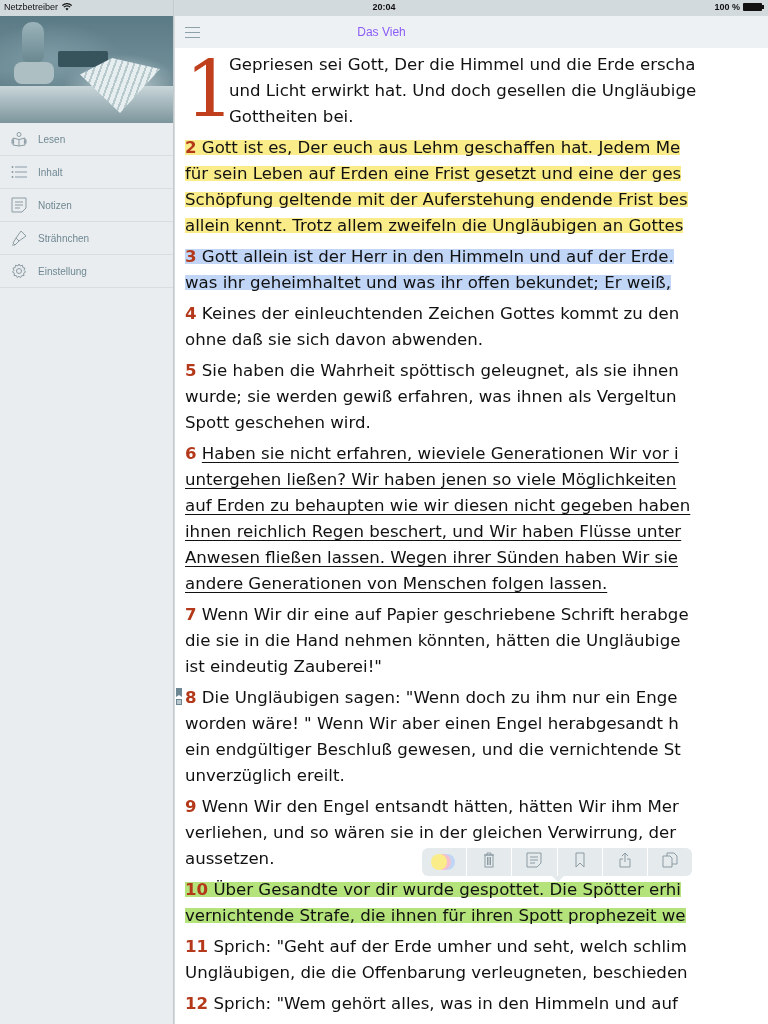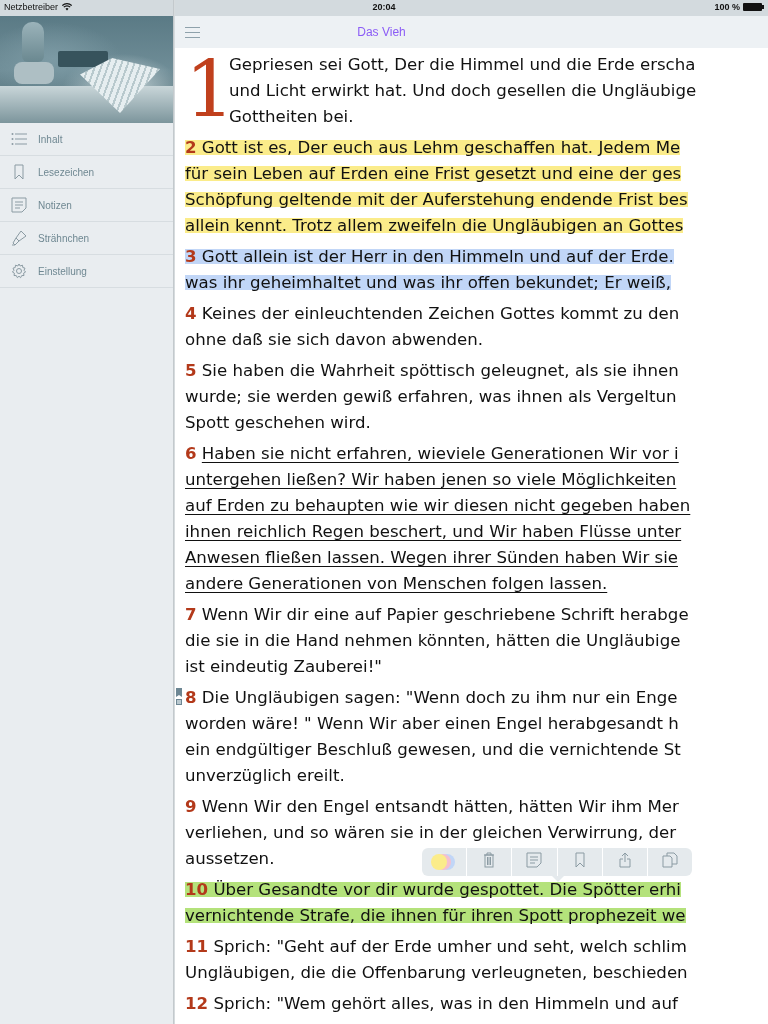--- a/index.html
+++ b/index.html
@@ -85,38 +85,41 @@
   <div class="sidebar-hero">
     <div class="hero-table"></div>
     <div class="hero-lamp"></div>
     <div class="hero-base"></div>
     <div class="hero-book"></div>
     <div class="hero-fan"></div>
   </div>
   <ul class="sidebar-list">
     <li class="sidebar-item">
       <span class="icon">
+        <svg width="16" height="16" viewBox="0 0 16 16" fill="none" stroke="#8b9ba3" stroke-width="1">
+            <circle cx="8" cy="3.5" r="2"></circle>
+            <path d="M2 7 L8 8.5 L14 7 L14 14 L8 15 L2 14 Z M8 8.5 L8 15"></path>
+            <rect x="1" y="9" width="1.6" height="3"></rect>
+            <rect x="13.4" y="9" width="1.6" height="3"></rect>
+          </svg>
+      </span>
+      <span class="label">Lesen</span>
+    </li>
+    <li class="sidebar-item">
+      <span class="icon">
         <svg width="16" height="14" viewBox="0 0 16 14" fill="#8b9ba3">
             <circle cx="1.5" cy="2" r="1"></circle>
             <circle cx="1.5" cy="7" r="1"></circle>
             <circle cx="1.5" cy="12" r="1"></circle>
             <rect x="4" y="1.5" width="12" height="1"></rect>
             <rect x="4" y="6.5" width="12" height="1"></rect>
             <rect x="4" y="11.5" width="12" height="1"></rect>
           </svg>
       </span>
       <span class="label">Inhalt</span>
-    </li>
-    <li class="sidebar-item">
-      <span class="icon">
-        <svg width="12" height="16" viewBox="0 0 12 16" fill="none" stroke="#8b9ba3" stroke-width="1">
-            <path d="M2 1 L10 1 L10 15 L6 11 L2 15 Z"></path>
-          </svg>
-      </span>
-      <span class="label">Lesezeichen</span>
     </li>
     <li class="sidebar-item">
       <span class="icon">
         <svg width="16" height="16" viewBox="0 0 16 16" fill="none" stroke="#8b9ba3" stroke-width="1">
             <path d="M1 1 L15 1 L15 11 L11 15 L1 15 Z"></path>
             <path d="M4 5 L12 5 M4 8 L12 8 M4 11 L9 11"></path>
           </svg>
       </span>
       <span class="label">Notizen</span>
     </li>

